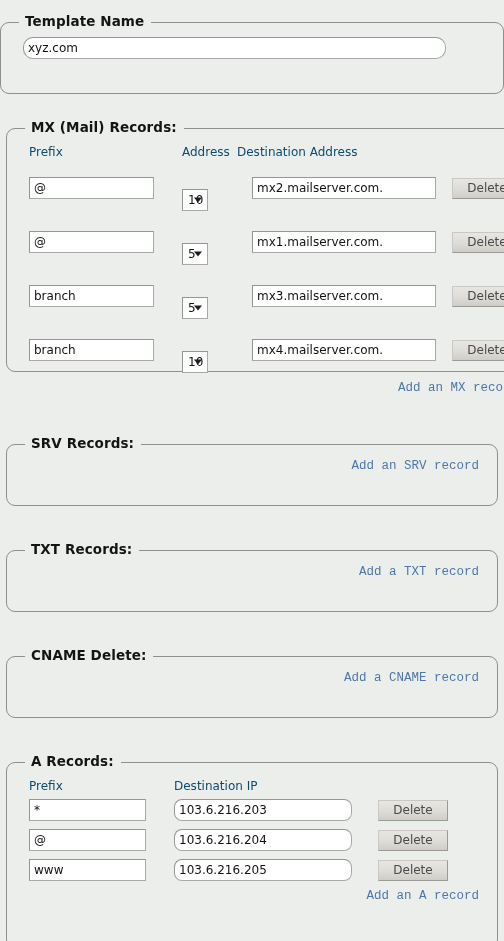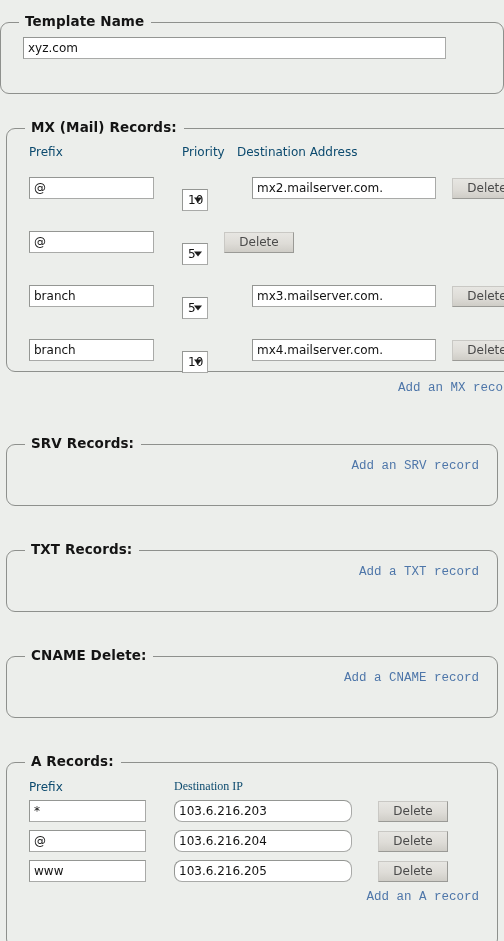--- a/index.html
+++ b/index.html
@@ -69,21 +69,21 @@
     color: #121212;
     background: #ffffff;
     border: 1px solid #a9aaa8;
     border-top-color: #949693;
     border-left-color: #949693;
     box-sizing: border-box;
     padding: 2px 4px;
     height: 22px;
     outline: none;
   }
-  .tpl-input { width: 423px; height: 22px; }
+  .tpl-input { width: 423px; height: 22px; border-radius: 10px; }
 
   
   .hdr-row {
     display: flex;
     align-items: flex-end;
     margin-bottom: 6px;
   }
   .hdr {
     font-size: 12px;
     color: #0c4a6e;
@@ -105,21 +105,21 @@
   .mx-h1 { width: 153px; }
   .mx-h2 { width: 55px; }
   .mx-h3 { width: 184px; }
 
   
   .a-c1 { width: 117px; }
   .a-c2 { width: 178px; margin-left: 28px; border-radius: 8px; }
   .a-c3 { width: 70px;  margin-left: 26px; }
 
   .a-h1 { width: 145px; }
-  .a-h2 { width: 178px; font-family: Liberation Serif, serif; }
+  .a-h2 { width: 178px; }
 
   input.mx-prefix { width: 125px; }
   input.mx-dest   { width: 184px; margin-left: 44px; }
   input.a-prefix  { width: 117px; }
   input.a-dest    { width: 178px; }
 
   
   .sel {
     position: relative;
     width: 26px;
@@ -196,40 +196,41 @@
     <div class="section-body" style="padding-top:14px;">
       <input class="txt tpl-input" type="text" value="xyz.com" style="">
     </div>
   </fieldset>
 
   <fieldset class="section sec-mx">
     <div class="legend">MX (Mail) Records:</div>
     <div class="section-body">
       <div class="hdr-row">
         <div class="hdr mx-h1">Prefix</div>
-        <div class="hdr mx-h2">Priority</div>
+        <div class="hdr mx-h2">Address</div>
         <div class="hdr mx-h3">Destination Address</div>
       </div>
 
       <div id="mx-rows">
           <div class="rec-row">
             <input type="text" class="txt mx-prefix mx-c1" value="@" style="">
             <div class="sel mx-c2">
               <span>10</span>
               <span class="arrow"></span>
             </div>
             <input type="text" class="txt mx-dest mx-c3" value="mx2.mailserver.com." style="">
             <span class="btn mx-c4">Delete</span>
           </div>
           <div class="rec-row">
             <input type="text" class="txt mx-prefix mx-c1" value="@" style="">
             <div class="sel mx-c2">
               <span>5</span>
               <span class="arrow"></span>
             </div>
+            <input type="text" class="txt mx-dest mx-c3" value="mx1.mailserver.com." style="">
             <span class="btn mx-c4">Delete</span>
           </div>
           <div class="rec-row">
             <input type="text" class="txt mx-prefix mx-c1" value="branch" style="">
             <div class="sel mx-c2">
               <span>5</span>
               <span class="arrow"></span>
             </div>
             <input type="text" class="txt mx-dest mx-c3" value="mx3.mailserver.com." style="">
             <span class="btn mx-c4">Delete</span>

